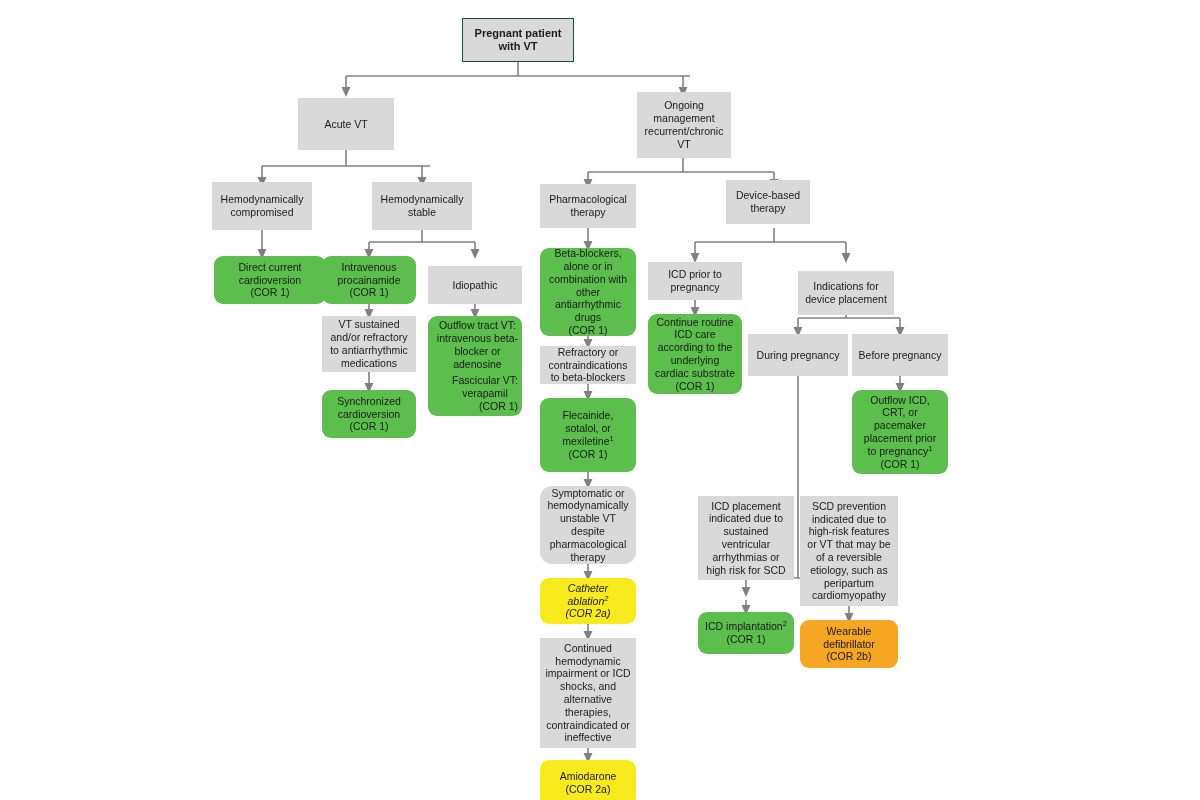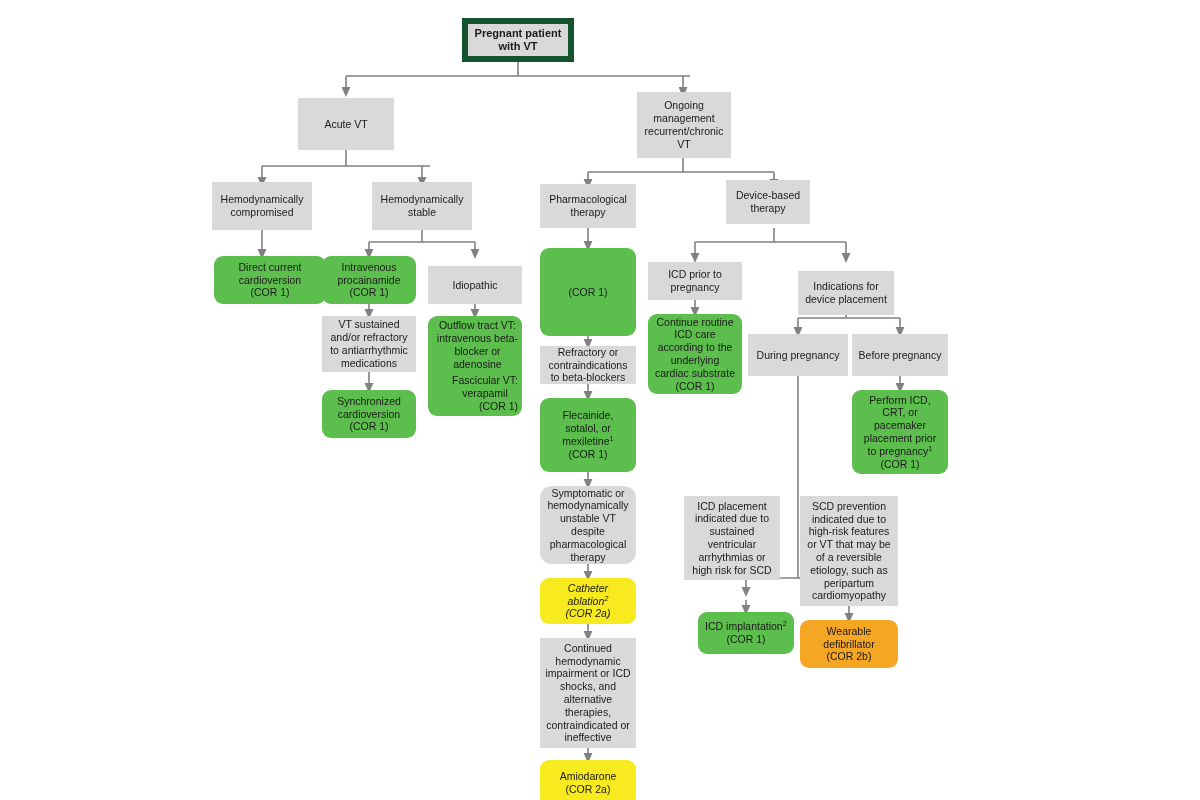--- a/index.html
+++ b/index.html
@@ -47,21 +47,21 @@
   }
   .node .cor {
     display: block;
     white-space: pre-line;
   }
   .grey {
     background: #d9d9d9;
     border-radius: 0;
   }
   .grey.outlined {
-    border: 6px solid #14532d;
+    border: 1px solid #14532d;
     text-align: center;
   }
   .green {
     background: #5cbe4c;
     border-radius: 9px;
   }
   .yellow {
     background: #f7ea1e;
     border-radius: 9px;
   }
@@ -224,20 +224,26 @@
     <span class="label">Pharmacological
 therapy</span>
   </div>
 
   <div class="node grey" style="left:726px; top:180px; width:84px; height:44px;">
     <span class="label">Device-based
 therapy</span>
   </div>
 
   <div class="node green" style="left:540px; top:248px; width:96px; height:88px;">
+    <span class="label">Beta-blockers,
+alone or in
+combination with
+other
+antiarrhythmic
+drugs</span>
     <span class="cor">(COR 1)</span>
   </div>
 
   <div class="node grey" style="left:540px; top:346px; width:96px; height:38px;">
     <span class="label">Refractory or
 contraindications
 to beta-blockers</span>
   </div>
 
   <div class="node green" style="left:540px; top:398px; width:96px; height:74px;">
@@ -299,29 +305,29 @@
 
   <div class="node grey" style="left:748px; top:334px; width:100px; height:42px;">
     <span class="label">During pregnancy</span>
   </div>
 
   <div class="node grey" style="left:852px; top:334px; width:96px; height:42px;">
     <span class="label">Before pregnancy</span>
   </div>
 
   <div class="node green" style="left:852px; top:390px; width:96px; height:84px;">
-    <span class="label"><span>Perform ICD,
+    <span class="label"><span>Outflow ICD,
 CRT, or
 pacemaker
 placement prior
 to pregnancy</span><span class="sup">1</span></span>
     <span class="cor">(COR 1)</span>
   </div>
 
-  <div class="node grey" style="left:684px; top:496px; width:96px; height:84px;">
+  <div class="node grey" style="left:698px; top:496px; width:96px; height:84px;">
     <span class="label">ICD placement
 indicated due to
 sustained
 ventricular
 arrhythmias or
 high risk for SCD</span>
   </div>
 
   <div class="node grey" style="left:800px; top:496px; width:98px; height:110px;">
     <span class="label">SCD prevention

